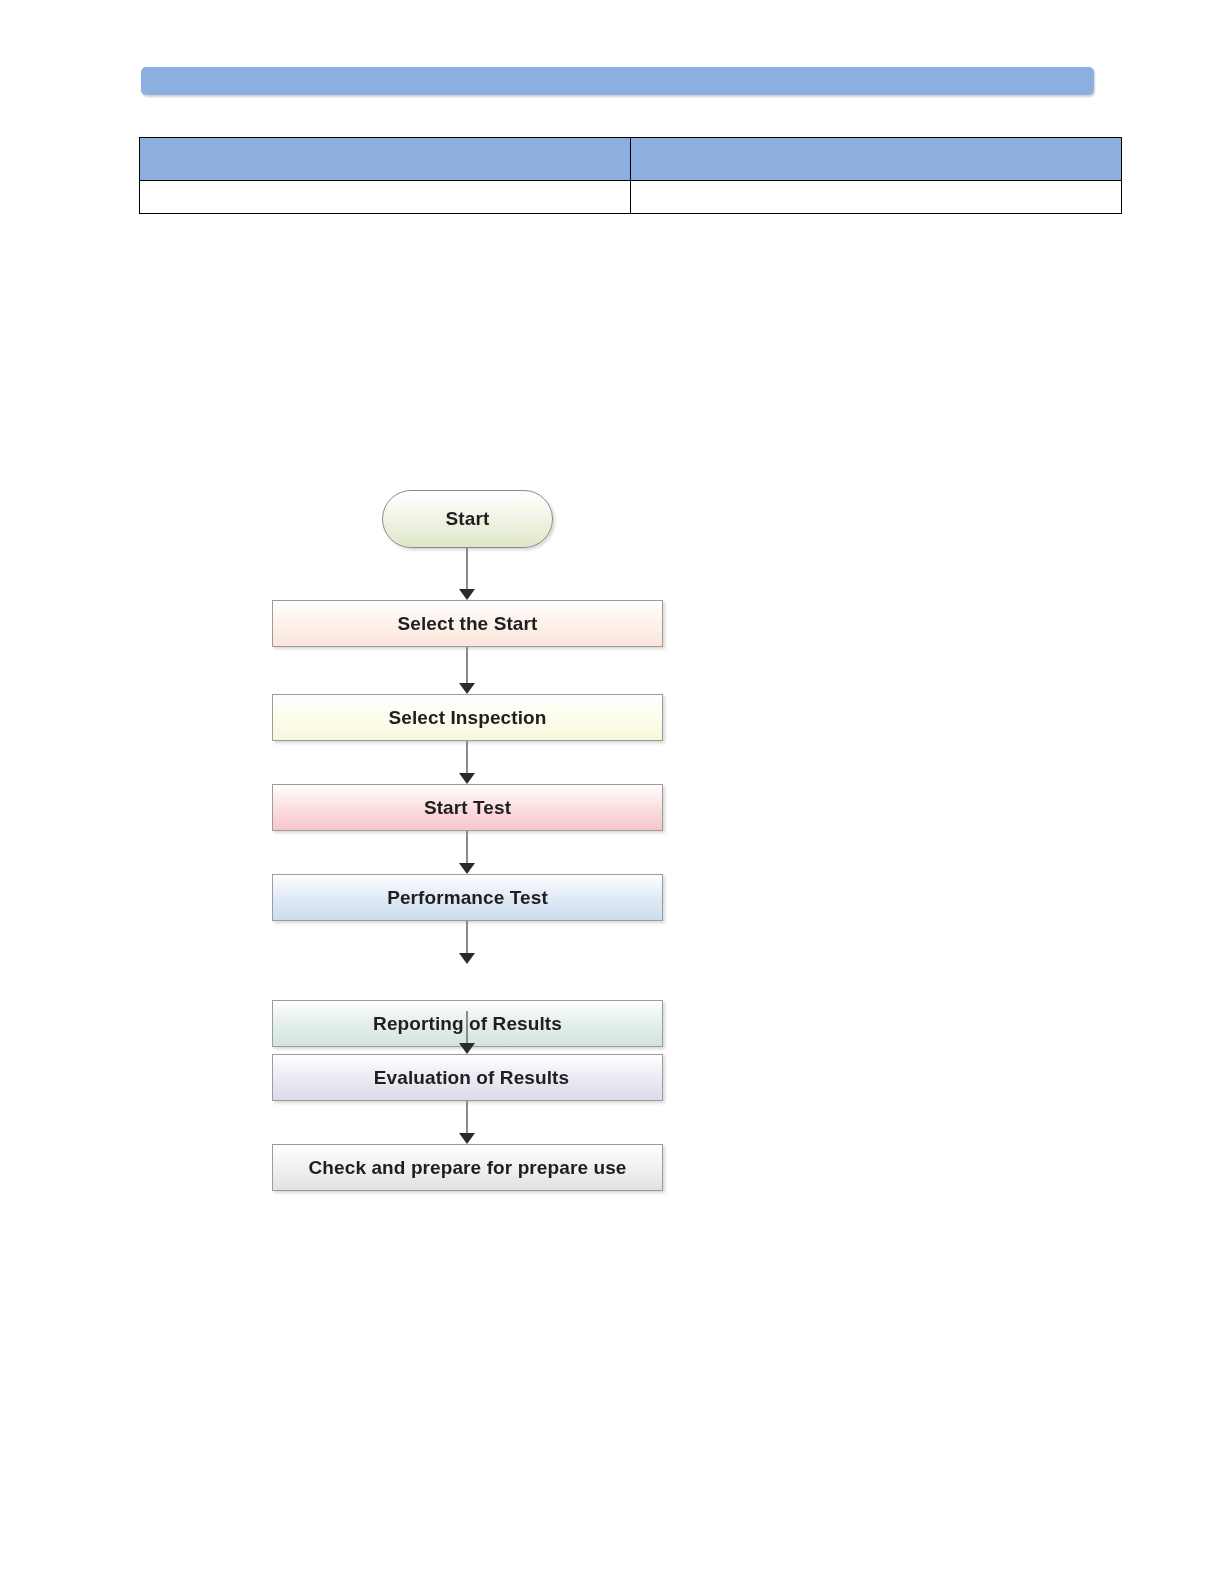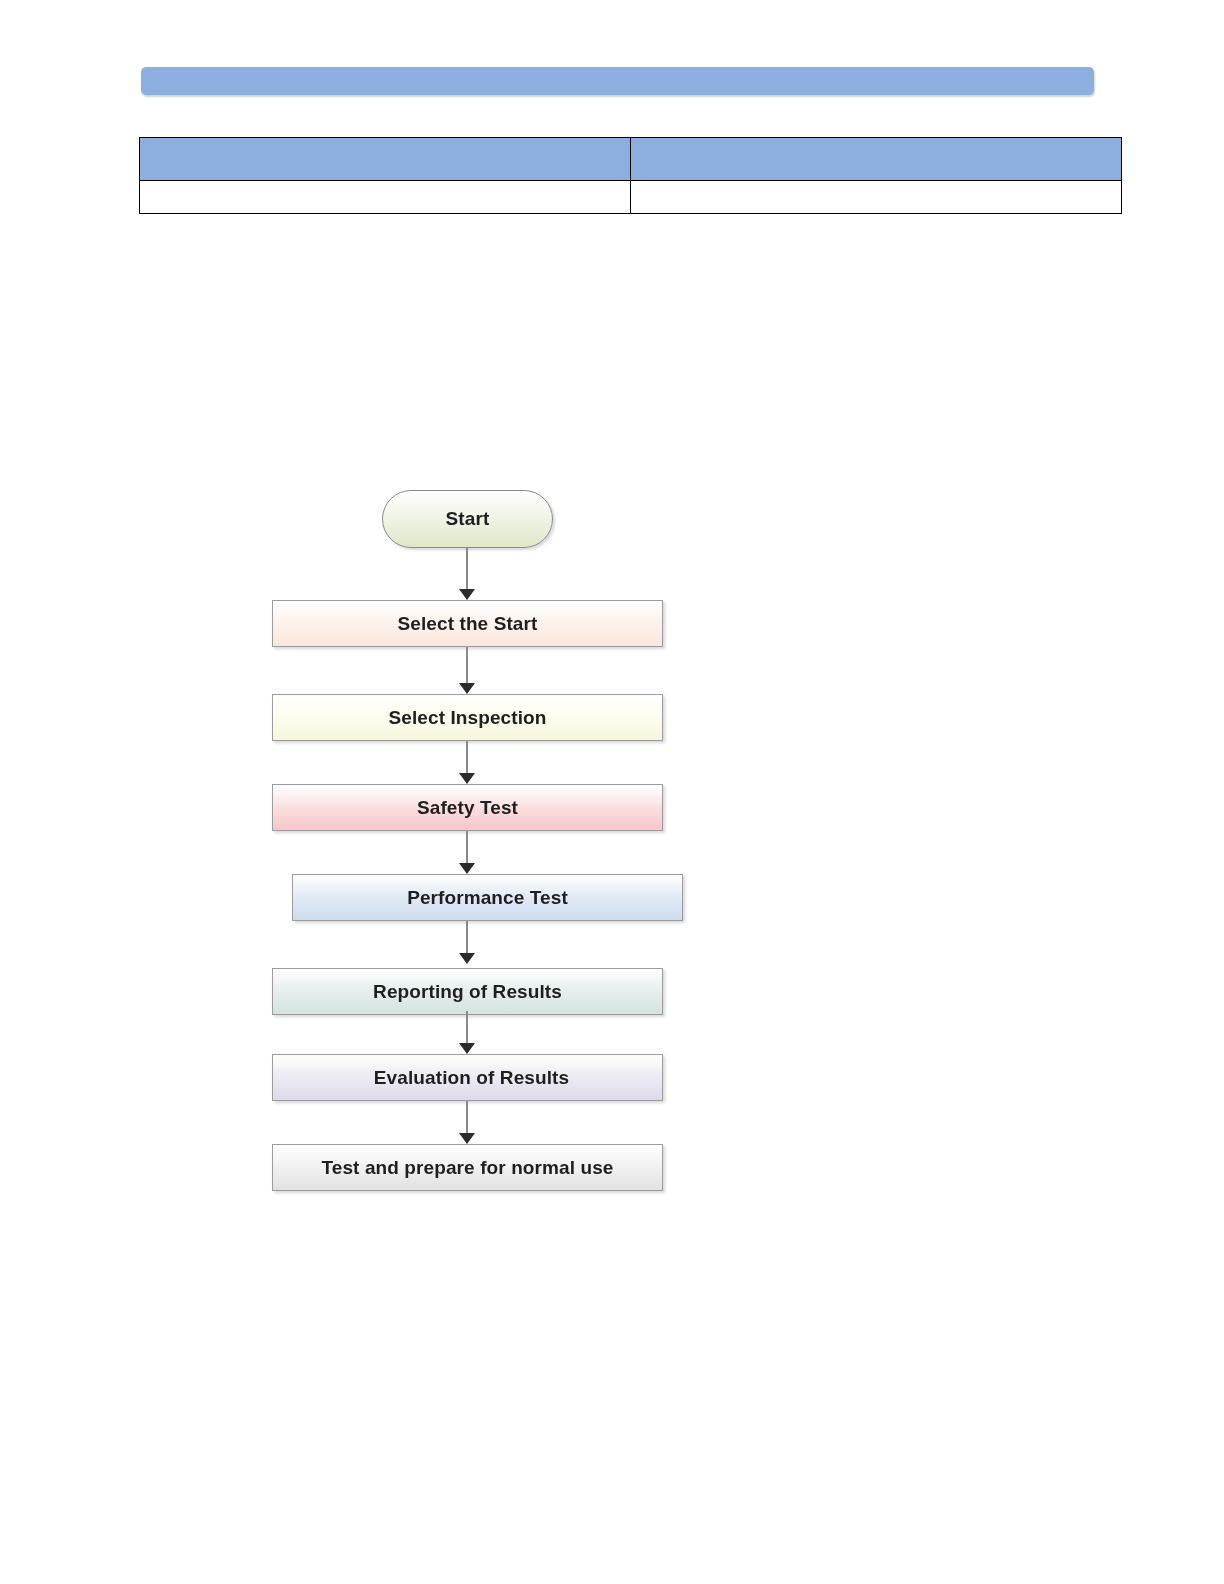--- a/index.html
+++ b/index.html
@@ -103,22 +103,22 @@
     top: 490px;
     border-radius: 29px;
     border: 1.4px solid #8b8b8b;
     background: linear-gradient(to bottom, #ffffff 0%, #f4f7ec 35%, #dfe7c8 100%);
   }
   .node.terminator .label { font-size: 19px; }
 
   .node.n-peach   { top: 600px; background: linear-gradient(to bottom, #ffffff 0%, #fdf3ec 45%, #fbe6dc 100%); }
   .node.n-ivory   { top: 694px; background: linear-gradient(to bottom, #ffffff 0%, #fdfdef 45%, #f7f7dd 100%); }
   .node.n-pink    { top: 784px; background: linear-gradient(to bottom, #ffffff 0%, #fbdcdd 55%, #f7c6c9 100%); }
-  .node.n-blue    { top: 874px; background: linear-gradient(to bottom, #ffffff 0%, #e3ecf6 45%, #ccdcee 100%); margin-left: 20px; }
-  .node.n-teal    { top: 968px; background: linear-gradient(to bottom, #ffffff 0%, #e6f0ee 45%, #d3e4df 100%); }
+  .node.n-blue    { top: 874px; background: linear-gradient(to bottom, #ffffff 0%, #e3ecf6 45%, #ccdcee 100%); }
+  .node.n-teal    { top: 1000px; background: linear-gradient(to bottom, #ffffff 0%, #e6f0ee 45%, #d3e4df 100%); }
   .node.n-purple  { top: 1054px; background: linear-gradient(to bottom, #ffffff 0%, #eeecf4 45%, #dedaea 100%); padding-left: 8px; }
   .node.n-gray    { top: 1144px; background: linear-gradient(to bottom, #ffffff 0%, #f2f2f2 45%, #e2e2e2 100%); }
 
   
   .connector {
     position: absolute;
     left: 466px;
     width: 2px;
     background: #8a8a8a;
   }
@@ -177,21 +177,21 @@
   <div class="arrowhead" style="top:683px;"></div>
 
   <div class="node n-ivory">
     <span class="label">Select Inspection</span>
   </div>
 
   <div class="connector" style="top:741px;height:38px;"></div>
   <div class="arrowhead" style="top:773px;"></div>
 
   <div class="node n-pink">
-    <span class="label">Safety Test</span>
+    <span class="label">Start Test</span>
   </div>
 
   <div class="connector" style="top:831px;height:38px;"></div>
   <div class="arrowhead" style="top:863px;"></div>
 
   <div class="node n-blue">
     <span class="label">Performance Test</span>
   </div>
 
   <div class="connector" style="top:921px;height:38px;"></div>
@@ -205,16 +205,16 @@
   <div class="arrowhead" style="top:1043px;"></div>
 
   <div class="node n-purple">
     <span class="label">Evaluation of Results</span>
   </div>
 
   <div class="connector" style="top:1101px;height:38px;"></div>
   <div class="arrowhead" style="top:1133px;"></div>
 
   <div class="node n-gray">
-    <span class="label">Test and prepare for normal use</span>
+    <span class="label">Check and prepare for prepare use</span>
   </div>
 
 </div>
 
 </body></html>

